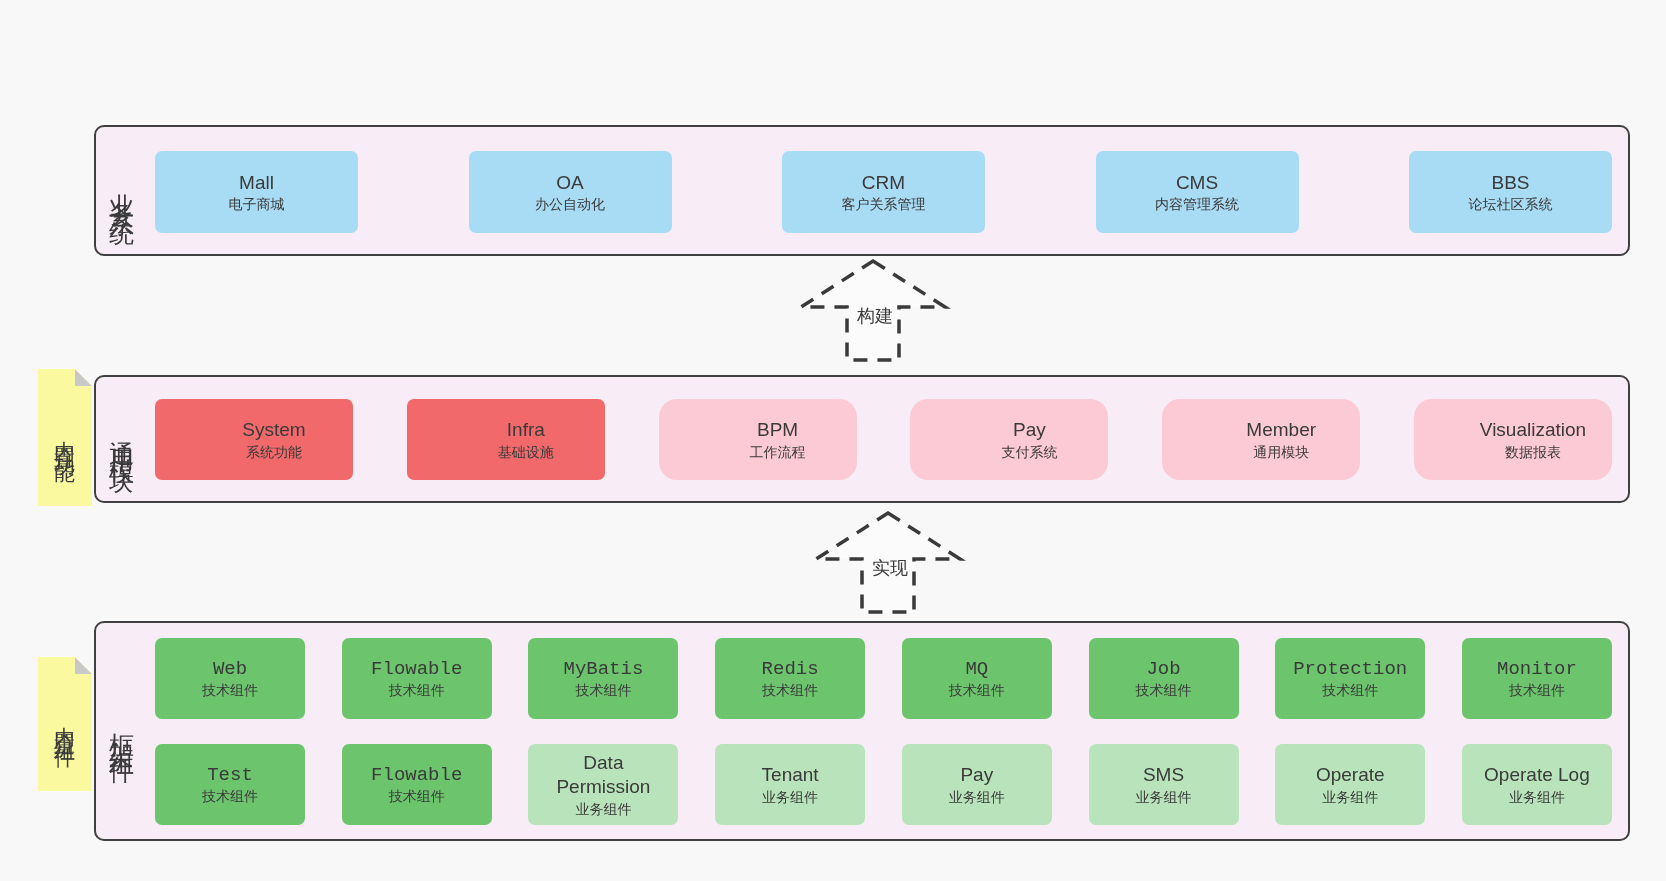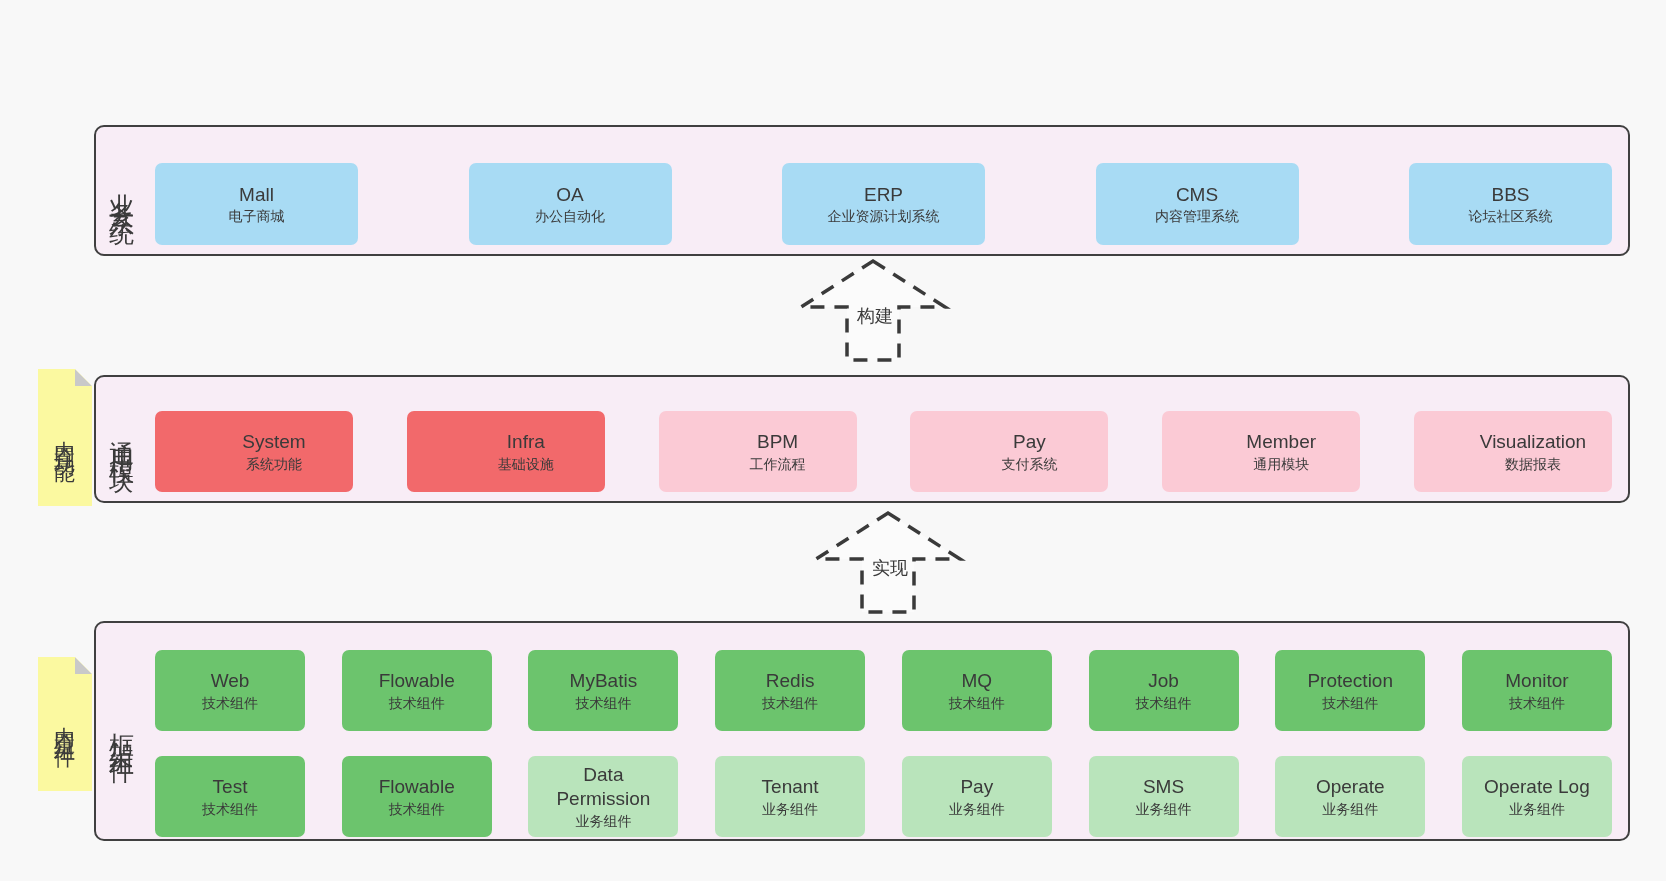--- a/index.html
+++ b/index.html
@@ -34,32 +34,32 @@
     display:flex;justify-content:space-between;align-items:stretch;
   }
   .band1 .boxes{top:24px;}
   .band2 .boxes{top:22px;}
   .band3 .boxes.row1{top:15px;}
   .band3 .boxes.row2{top:121px;}
 
   .box{
     box-sizing:border-box;border-radius:7px;
     display:flex;flex-direction:column;justify-content:center;align-items:center;
-    text-align:center;padding:4px 6px;margin-top:12px;
+    text-align:center;padding:4px 6px;
   }
   .band1 .box{width:203px;height:82px;}
   .band2 .box{width:198px;height:81px;padding-left:46px;}
   .band3 .box{width:150px;height:81px;}
   .box-title{font-size:19px;line-height:1.3;}
   .box-sub{font-size:14px;line-height:1.3;}
 
   .variant-blue{background:var(--box-blue,#a8dbf4);}
   .variant-red{background:var(--box-red,#f2696b);}
-  .variant-pink{background:var(--box-pink,#fbcad5);}
-  .variant-green-dark{background:var(--box-green-dark,#6cc46d);}
+  .variant-pink{background:var(--box-pink,#fbcad5);border-radius:18px;}
+  .variant-green-dark{background:var(--box-green-dark,#6cc46d);font-family:Liberation Mono, monospace;}
   .variant-green-light{background:var(--box-green-light,#b9e4bb);}
 
   
   .tab{
     position:absolute;width:54px;background:var(--tab-yellow,#fbf9a0);
     clip-path:polygon(0 0,calc(100% - 17px) 0,100% 17px,100% 100%,0 100%);
     display:flex;align-items:center;justify-content:center;
   }
   .tab::after{
     content:"";position:absolute;top:0;right:0;width:17px;height:17px;
@@ -95,22 +95,22 @@
 
     <div class="box variant-blue">
           <div class="box-title">Mall</div>
           <div class="box-sub">电子商城</div>
         </div>
         <div class="box variant-blue">
           <div class="box-title">OA</div>
           <div class="box-sub">办公自动化</div>
         </div>
         <div class="box variant-blue">
-          <div class="box-title">ERP</div>
-          <div class="box-sub">企业资源计划系统</div>
+          <div class="box-title">CRM</div>
+          <div class="box-sub">客户关系管理</div>
         </div>
         <div class="box variant-blue">
           <div class="box-title">CMS</div>
           <div class="box-sub">内容管理系统</div>
         </div>
         <div class="box variant-blue">
           <div class="box-title">BBS</div>
           <div class="box-sub">论坛社区系统</div>
         </div>
       </div>

